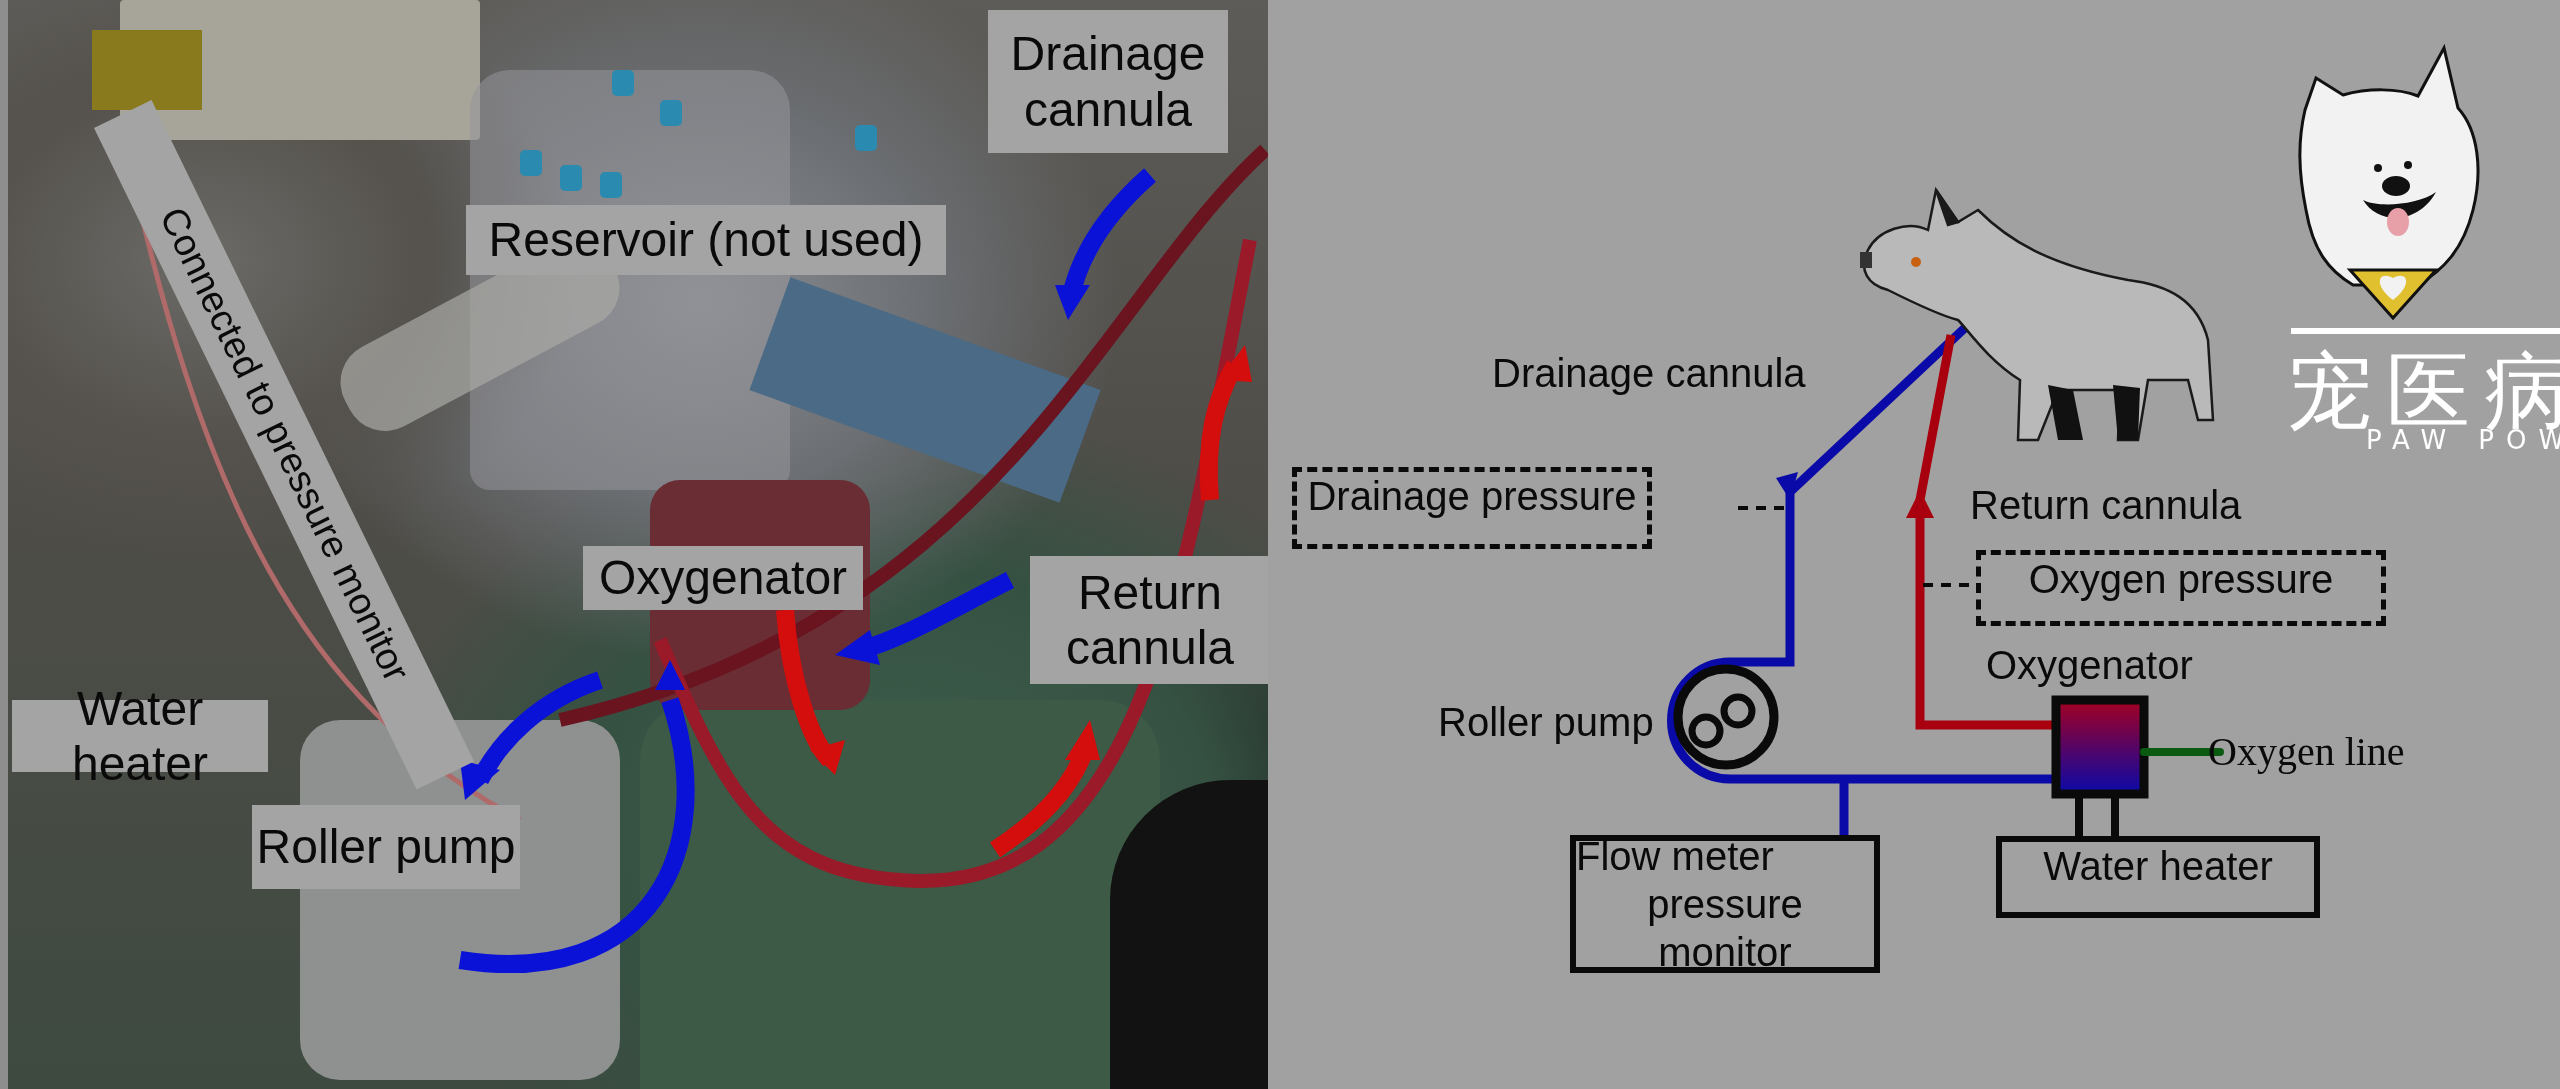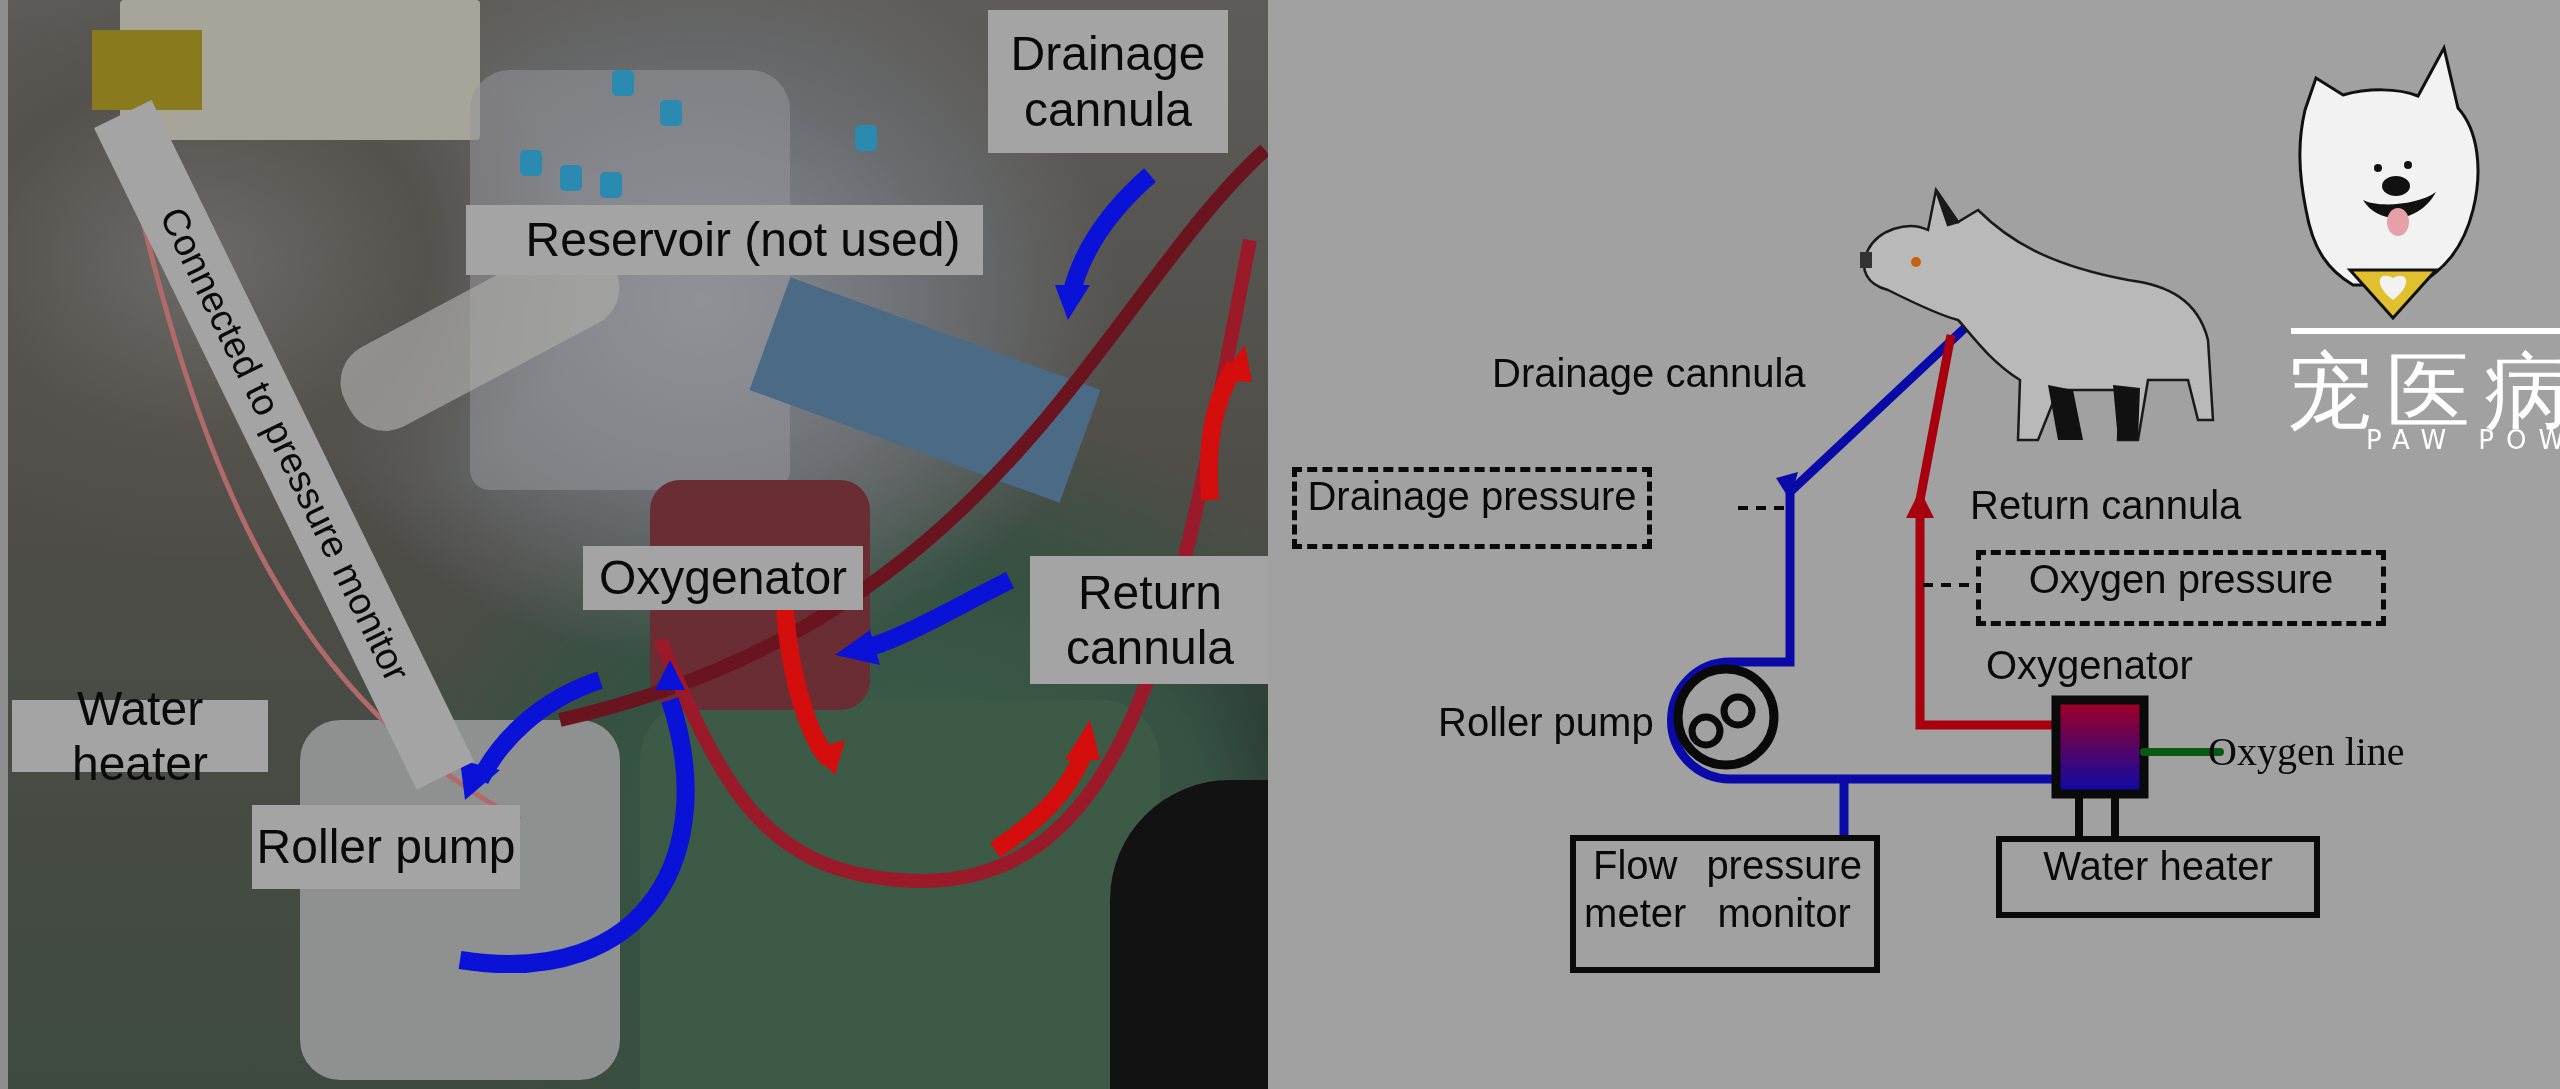--- a/index.html
+++ b/index.html
@@ -98,21 +98,21 @@
 
     <path d="M785 610 C 790 680, 810 740, 830 760" stroke="#d40d0d" stroke-width="18" fill="none"></path>
     <polygon points="810,750 845,740 835,775" fill="#d40d0d"></polygon>
     <path d="M995 850 C 1040 820, 1070 790, 1085 750" stroke="#d40d0d" stroke-width="18" fill="none"></path>
     <polygon points="1065,760 1100,760 1090,720" fill="#d40d0d"></polygon>
     <path d="M1210 500 C 1205 440, 1215 400, 1235 365" stroke="#d40d0d" stroke-width="18" fill="none"></path>
     <polygon points="1218,380 1252,382 1245,345" fill="#d40d0d"></polygon>
   </svg>
 
   <div class="photo-label rotated" style="left:94px;top:128px;width:700px;height:64px;transform:rotate(64deg) translate(0,-64px);">Connected to pressure monitor</div>
-  <div class="photo-label" style="left:466px;top:205px;width:480px;height:70px;padding-left:37px;">Reservoir (not used)</div>
+  <div class="photo-label" style="left:466px;top:205px;width:480px;height:70px;">Reservoir (not used)</div>
   <div class="photo-label" style="left:988px;top:10px;width:240px;height:143px;white-space:pre-line;">Drainage
 cannula</div>
   <div class="photo-label" style="left:583px;top:546px;width:280px;height:64px;">Oxygenator</div>
   <div class="photo-label" style="left:1030px;top:556px;width:240px;height:128px;white-space:pre-line;">Return
 cannula</div>
   <div class="photo-label" style="left:12px;top:700px;width:256px;height:72px;">Water heater</div>
   <div class="photo-label" style="left:252px;top:805px;width:268px;height:84px;">Roller pump</div>
 </div>
 
 <div id="diagram">
@@ -173,21 +173,21 @@
   <div class="dbox dashed" style="left:0px;top:467px;width:360px;height:82px;transform:translateX(24px);">
     <span>Drainage pressure</span>
   </div>
   <div class="dlabel" style="left:702px;top:485px;">Return cannula</div>
   <div class="dbox dashed" style="left:708px;top:550px;width:410px;height:76px;">
     <span>Oxygen pressure</span>
   </div>
   <div class="dlabel" style="left:718px;top:645px;">Oxygenator</div>
   <div class="dlabel" style="left:170px;top:702px;">Roller pump</div>
   <div class="dlabel" style="left:940px;top:732px;font-family:Liberation Serif, serif;">Oxygen line</div>
-  <div class="dbox" style="left:302px;top:835px;width:310px;height:138px;">
+  <div class="dbox" style="left:302px;top:835px;width:310px;height:138px;flex-direction:column;">
     <span>Flow meter</span>
     <span>pressure monitor</span>
   </div>
   <div class="dbox" style="left:728px;top:836px;width:324px;height:82px;">
     <span>Water heater</span>
   </div>
 
   <div class="wm-line" style="left:1023px;top:328px;width:278px;"></div>
   <div class="wm-cn" style="left:1020px;top:335px;">宠医病例</div>
   <div class="wm-en" style="left:1098px;top:425px;">PAW POWER</div>

